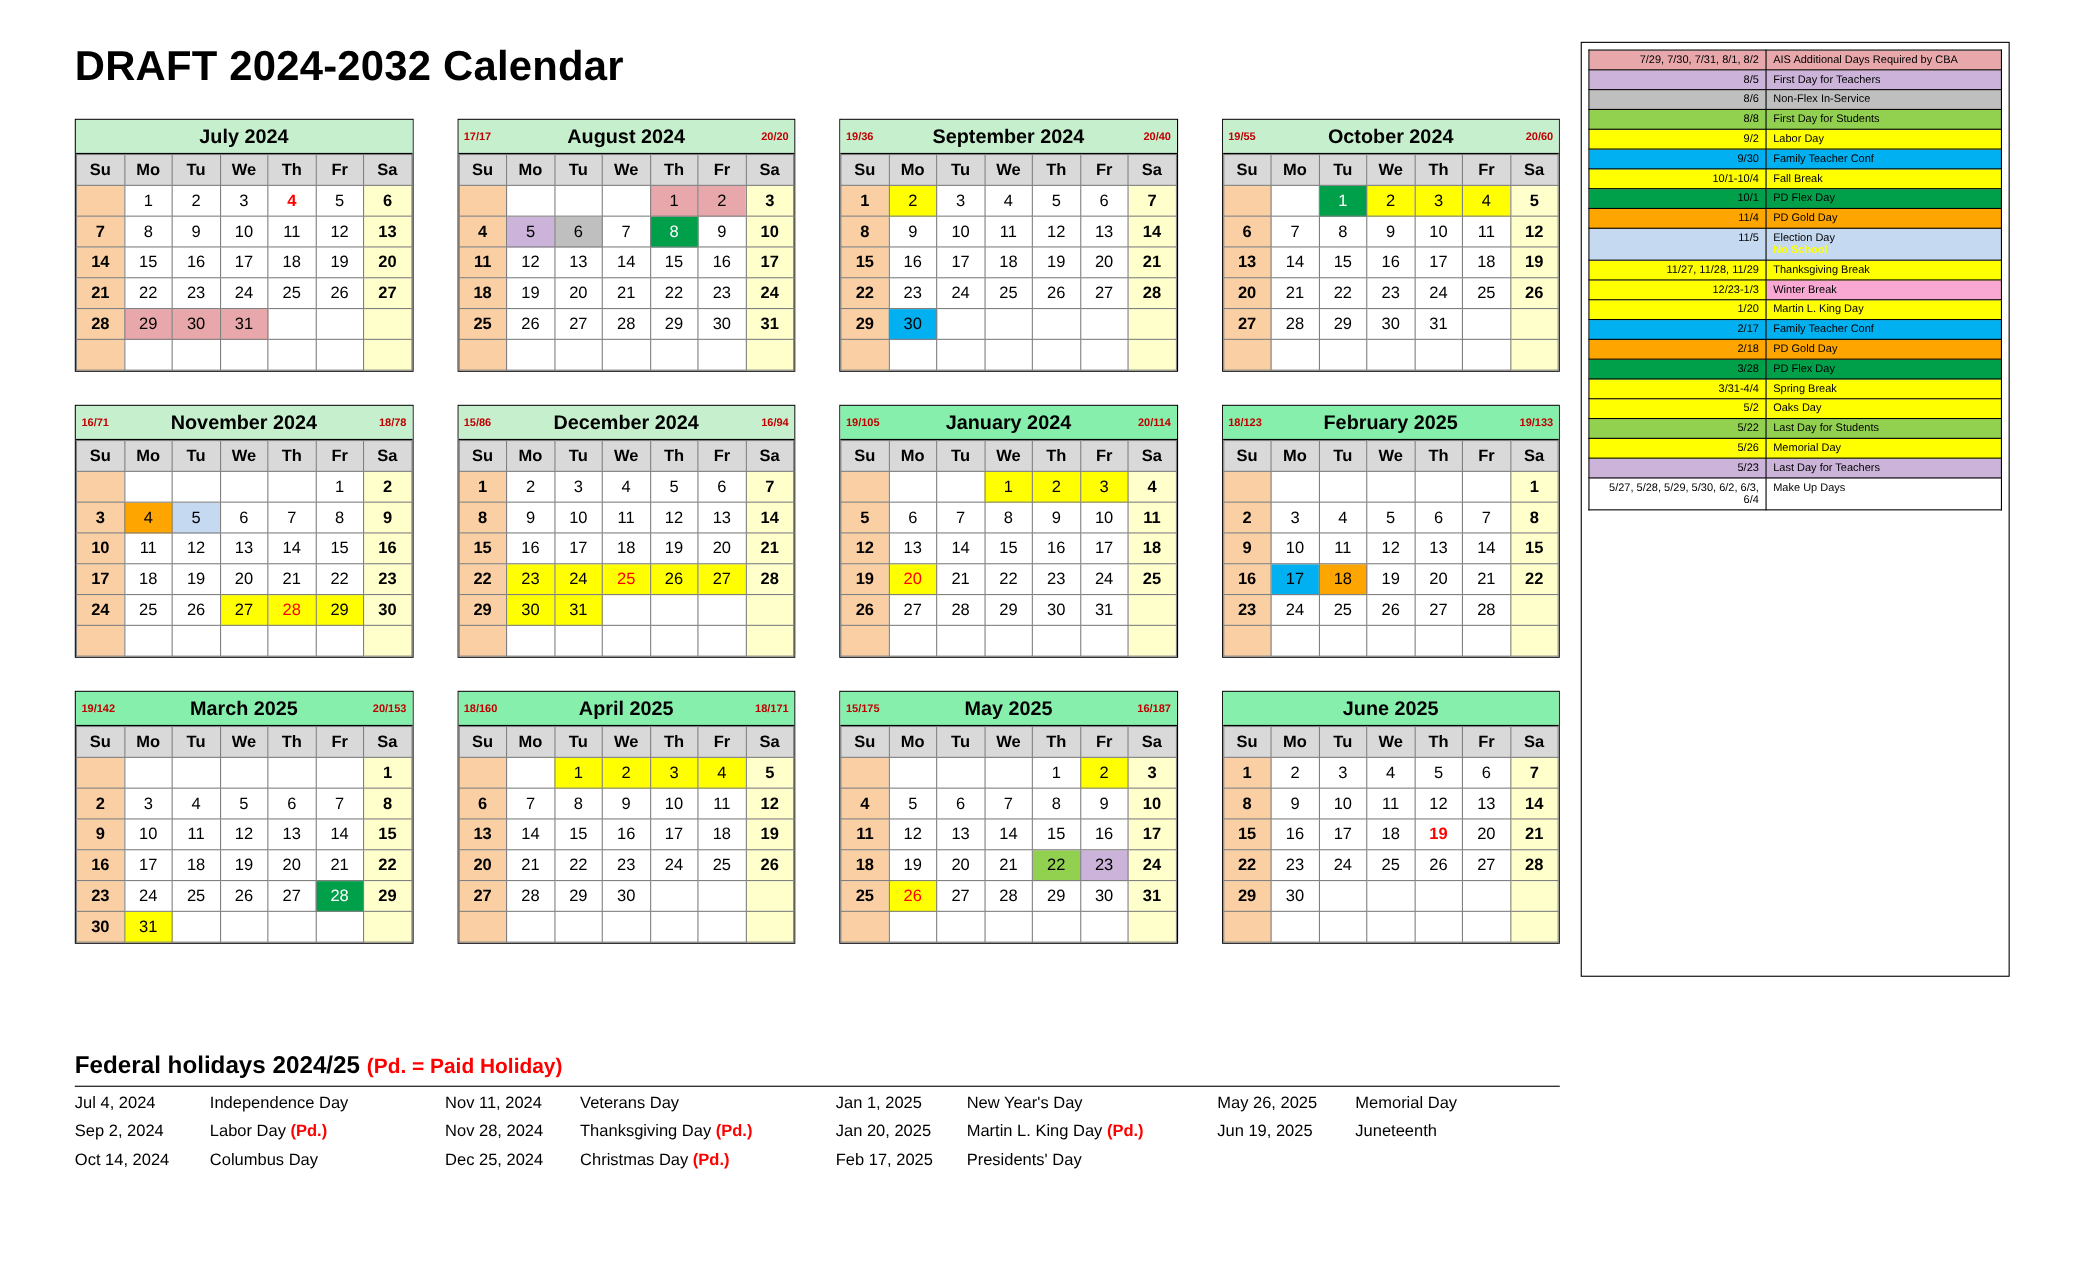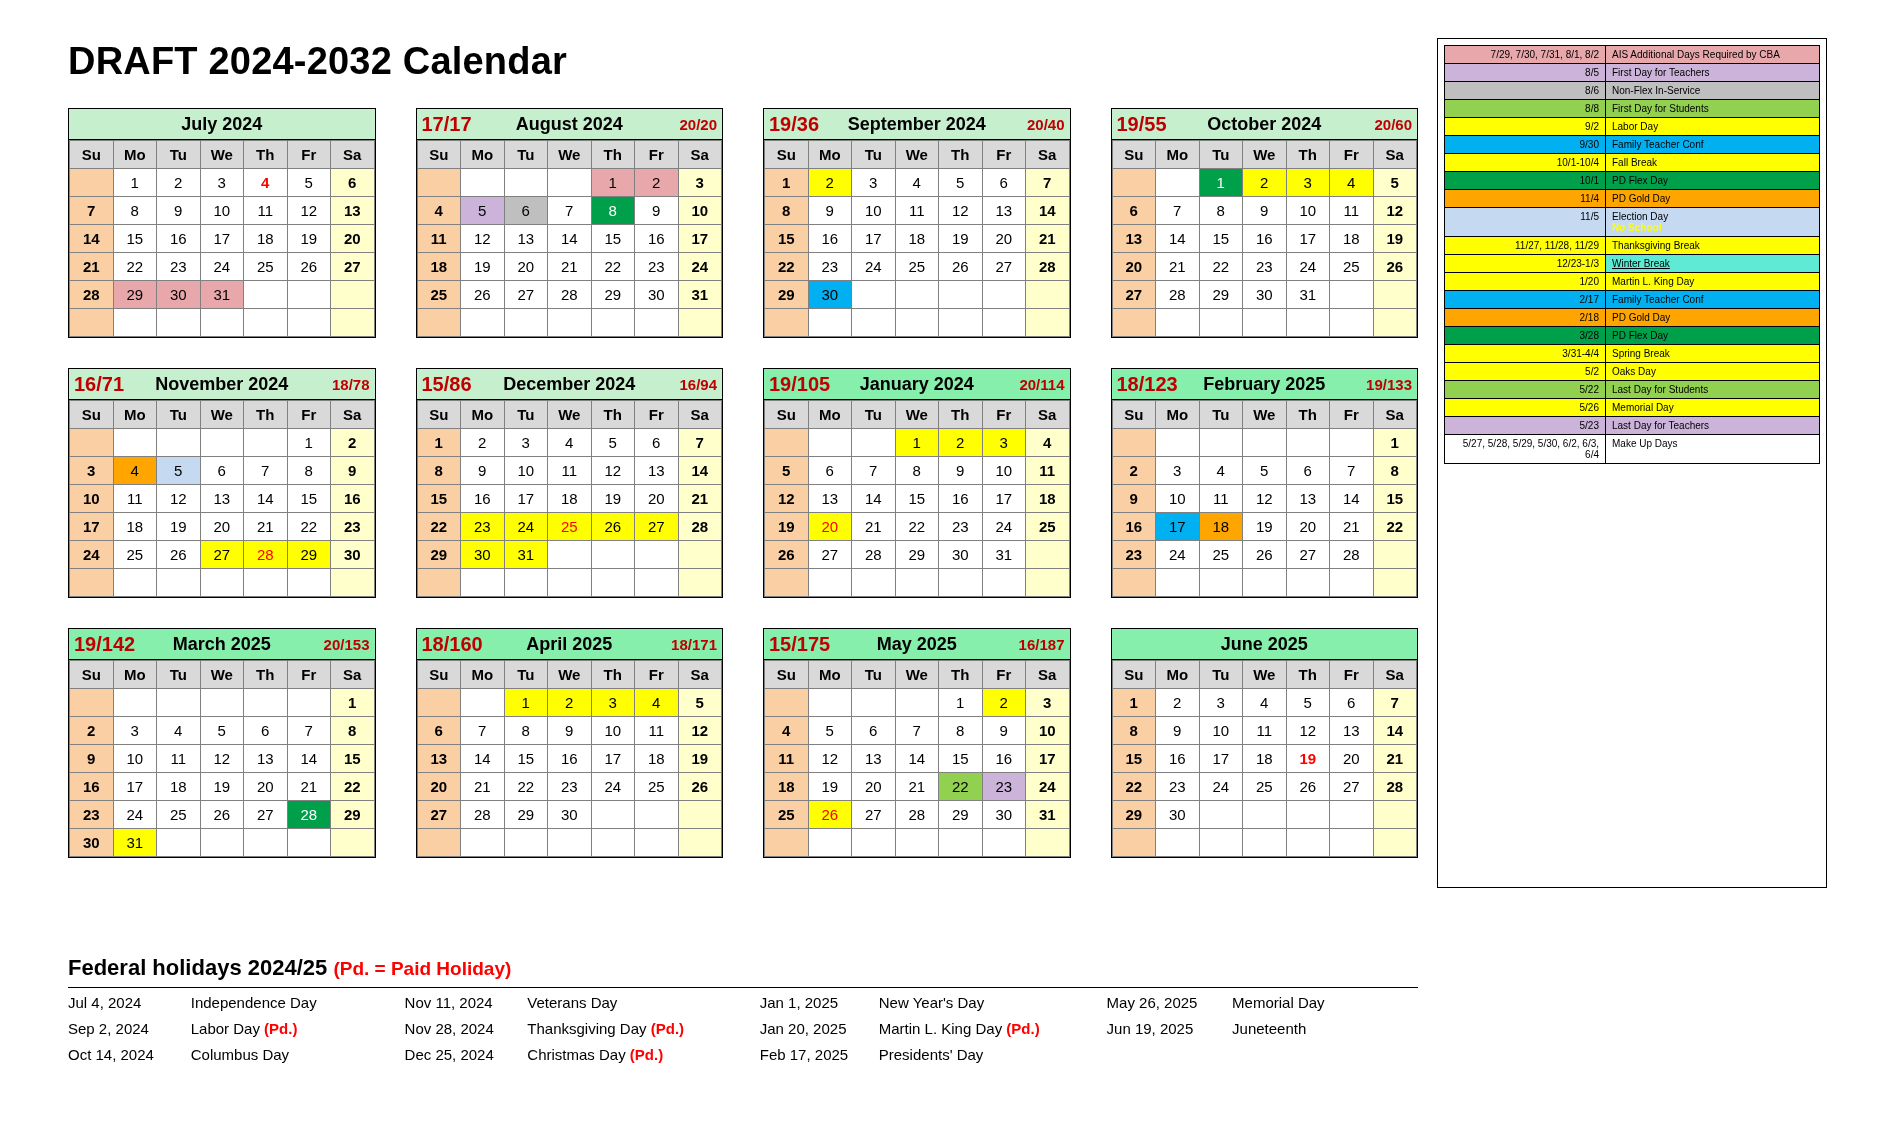--- a/index.html
+++ b/index.html
@@ -25,22 +25,22 @@
     width:1350px;
   }
   .cal-row{display:flex;gap:40px;margin-bottom:30px;}
   .month{width:308px;border:1px solid #000;box-sizing:border-box;}
 
   .month-head{
     height:30px;display:flex;align-items:center;justify-content:center;
     border-bottom:1px solid #000;position:relative;
     font-size:17px;font-weight:bold;
   }
-  .mh-left{position:absolute;left:5px;font-size:20px;font-weight:bold;color:#c00000;}
-  .mh-right{position:absolute;right:5px;font-size:15px;font-weight:bold;color:#c00000;}
+  .mh-left{position:absolute;left:5px;font-size:10px;font-weight:bold;color:#c00000;}
+  .mh-right{position:absolute;right:5px;font-size:10px;font-weight:bold;color:#c00000;}
   .mh-name{font-size:18px;font-weight:bold;}
 
   table.cal{border-collapse:collapse;width:100%;table-layout:fixed;}
   table.cal th, table.cal td{
     border:1px solid #808080;
     height:27px;width:14.28%;
     text-align:center;vertical-align:middle;
     font-size:15px;
     padding:0;
   }
@@ -1114,21 +1114,21 @@
           <tr>
             <td class="d" style="background: rgb(197, 217, 241);">11/5</td>
             <td class="l" style="background: rgb(197, 217, 241);">Election Day<br><span class="ns">No School</span></td>
           </tr>
           <tr>
             <td class="d" style="background: rgb(255, 255, 0);">11/27, 11/28, 11/29</td>
             <td class="l" style="background: rgb(255, 255, 0);">Thanksgiving Break</td>
           </tr>
           <tr>
             <td class="d" style="background: rgb(255, 255, 0);">12/23-1/3</td>
-            <td class="l" style="background: #5eead4; text-decoration: underline;">Winter Break</td>
+            <td class="l" style="background: #f9a8d4;">Winter Break</td>
           </tr>
           <tr>
             <td class="d" style="background: rgb(255, 255, 0);">1/20</td>
             <td class="l" style="background: rgb(255, 255, 0);">Martin L. King Day</td>
           </tr>
           <tr>
             <td class="d" style="background: rgb(0, 176, 240);">2/17</td>
             <td class="l" style="background: rgb(0, 176, 240);">Family Teacher Conf</td>
           </tr>
           <tr>

